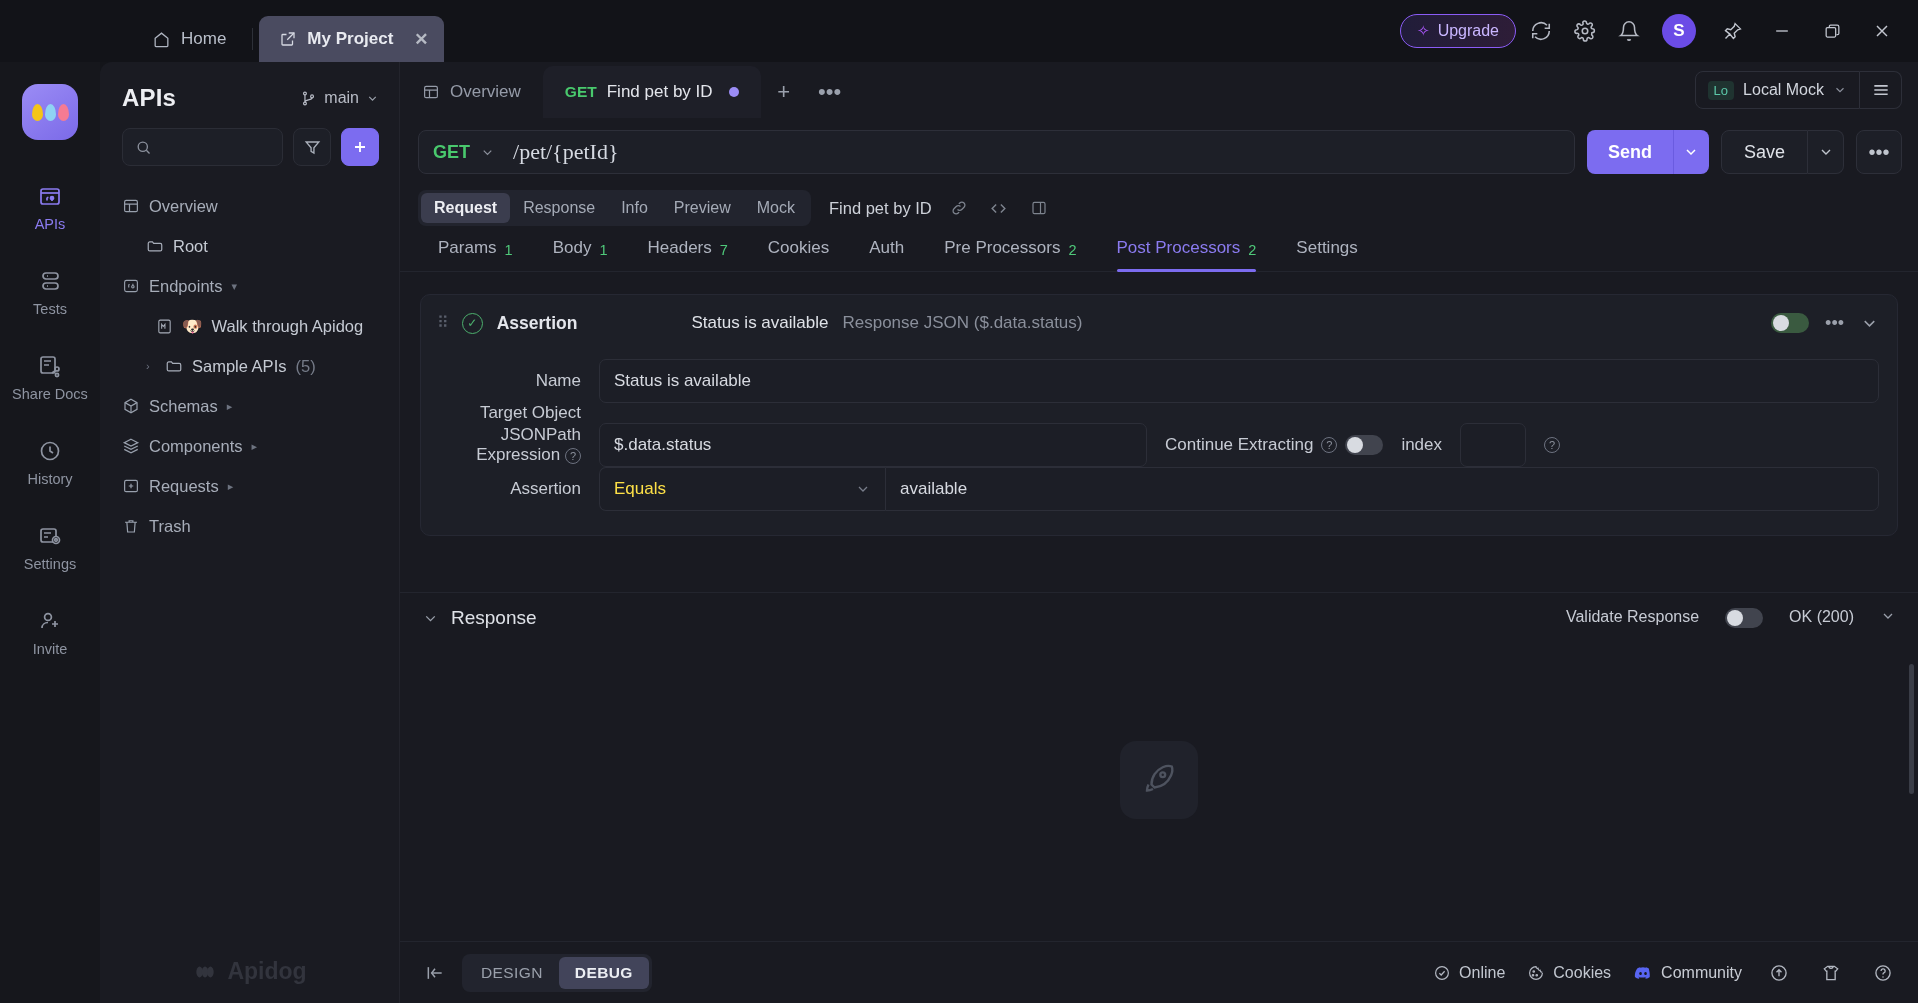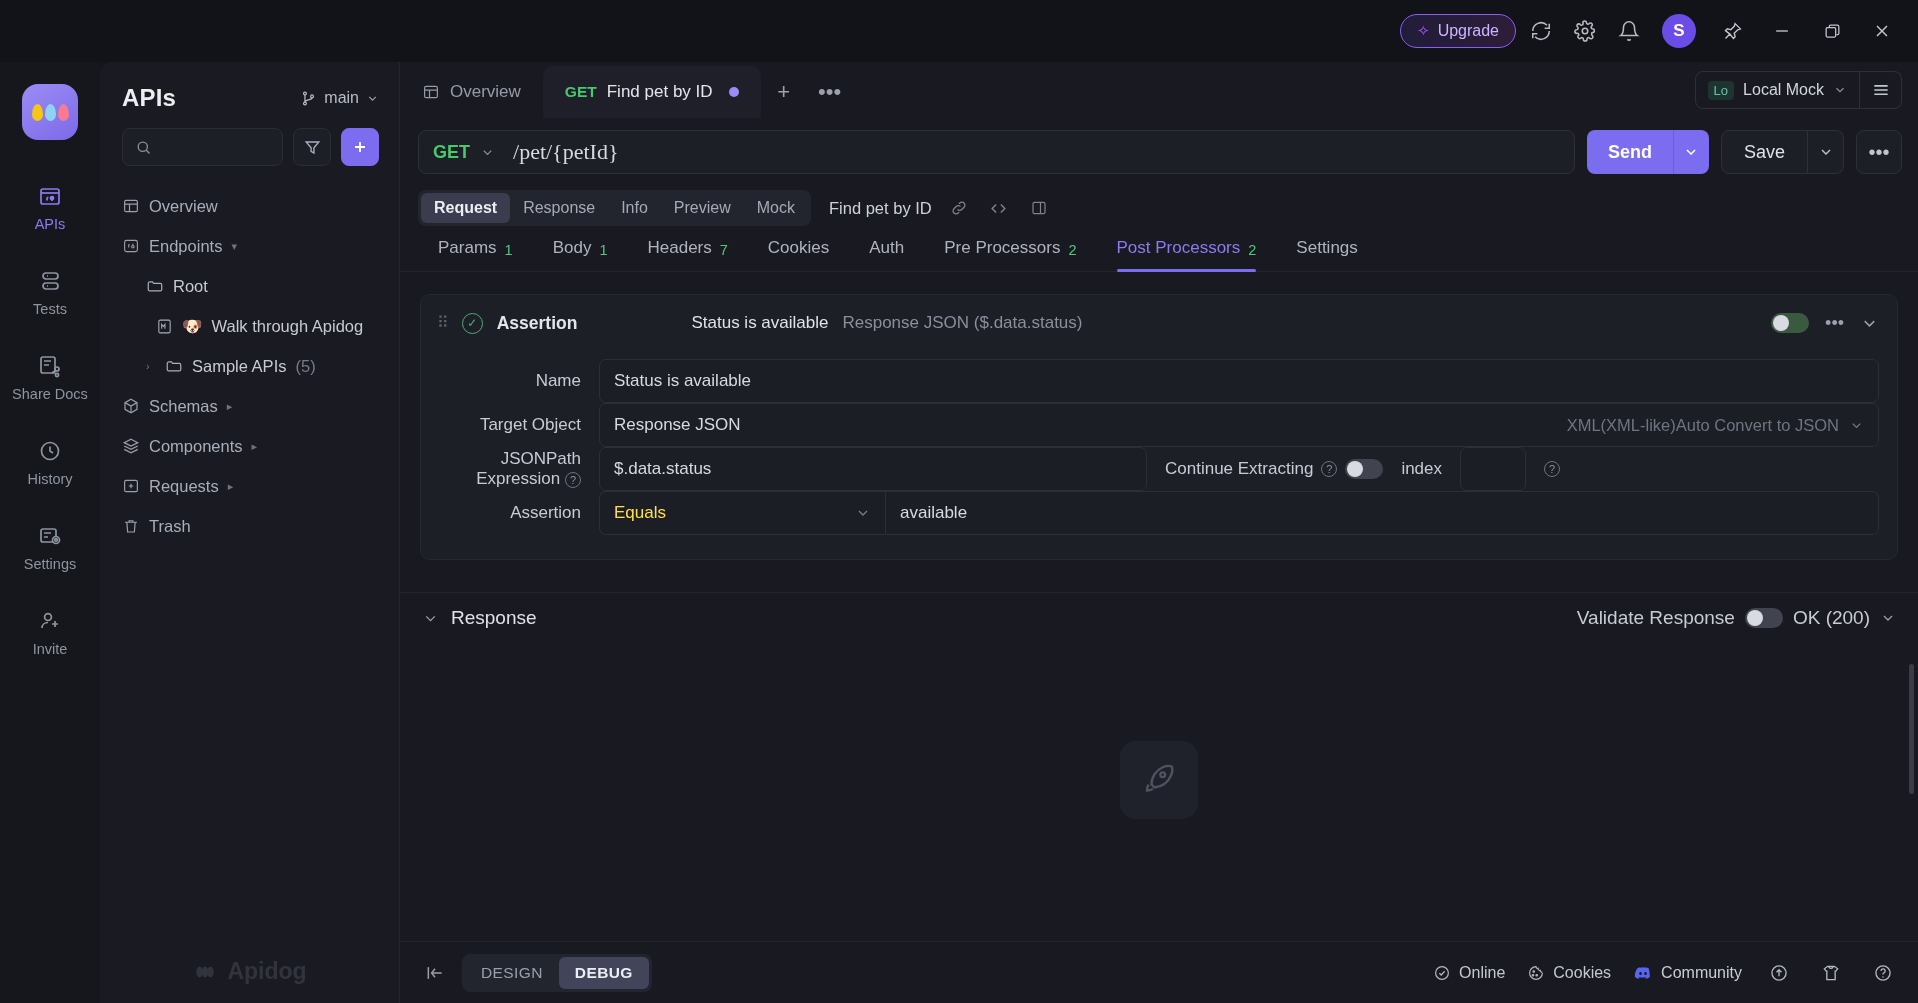--- a/index.html
+++ b/index.html
@@ -241,21 +241,21 @@
   }
   .idxbox { width: 66px; height: 44px; border: 1px solid #2c2e38; border-radius: 7px; background: #1c1e26; margin: 0 10px; }
 
   
   .respbar {
     display: flex; align-items: center; gap: 12px; padding: 0 22px; height: 52px;
     border-top: 1px solid #23252e;
   }
   .respbar .cv { color: #9aa0ab; font-size: 13px; }
   .resp-title { font-size: 19px; color: #dfe2e8; }
-  .resp-right { margin-left: auto; display: flex; align-items: center; gap: 10px; font-size: 19px; color: #c7cbd4; }
+  .resp-right { margin-left: auto; display: flex; gap: 26px; font-size: 16px; color: #c7cbd4; }
   .resp-body { flex: 1; min-height: 0; position: relative; background: #191a21; }
   .rocket {
     position: absolute; left: 50%; top: 46%; transform: translate(-50%,-50%);
     width: 78px; height: 78px; border-radius: 16px; background: #20222b;
     display: flex; align-items: center; justify-content: center; color: #4e535f; font-size: 34px;
   }
   .vscroll {
     position: absolute; right: 4px; top: 20px; width: 5px; height: 130px;
     background: #3a3d47; border-radius: 3px;
   }
@@ -275,20 +275,42 @@
   .discord { color: #5865f2; }
 
   svg { display: block; }
 </style>
 </head>
 <body>
 
 <div class="app">
 
   <div class="titlebar">
+    <div class="tb-tabs">
+      <div class="tb-tab home">
+        <span class="ic">
+          <svg width="19" height="19" viewBox="0 0 24 24" fill="none" stroke="#b0b6c2" stroke-width="1.6">
+              <path d="M4 10.5 12 4l8 6.5V20a1 1 0 0 1-1 1H5a1 1 0 0 1-1-1z"></path>
+            </svg>
+        </span>
+        <span>Home</span>
+      </div>
+      <div class="tb-sep"></div>
+      <div class="tb-tab active">
+        <span class="ic">
+          <svg width="18" height="18" viewBox="0 0 24 24" fill="none" stroke="#d6d9e2" stroke-width="1.7">
+              <path d="M13 4h7v7"></path>
+              <path d="M20 4 11 13"></path>
+              <path d="M18 14v5a1 1 0 0 1-1 1H5a1 1 0 0 1-1-1V7a1 1 0 0 1 1-1h5"></path>
+            </svg>
+        </span>
+        <span>My Project</span>
+        <span class="closex">✕</span>
+      </div>
+    </div>
     <div class="tb-right">
       <div class="upgrade-btn">
         <span class="g">✧</span>
         <span>Upgrade</span>
       </div>
       <div class="ticon">
         <svg width="22" height="22" viewBox="0 0 24 24" fill="none" stroke="#b6bac4" stroke-width="1.7">
             <path d="M21 12a9 9 0 0 1-15.5 6.2"></path>
             <path d="M3 12a9 9 0 0 1 15.5-6.2"></path>
             <path d="M3 20v-5h5"></path>
@@ -458,40 +480,40 @@
         <div class="tnode lvl1">
           <span>
             <svg width="18" height="18" viewBox="0 0 24 24" fill="none" stroke="#98a0ad" stroke-width="1.6">
                 <rect x="3.5" y="4.5" width="17" height="15" rx="2"></rect>
                 <path d="M3.5 9.5h17M10 9.5v10"></path>
               </svg>
           </span>
           <span>Overview</span>
         </div>
 
+        <div class="tnode lvl2 bold">
+          <span>
+            <svg width="18" height="18" viewBox="0 0 24 24" fill="none" stroke="#a8aeba" stroke-width="1.6">
+                <path d="M3 8.5a2 2 0 0 1 2-2h3.6l1.6 2H19a2 2 0 0 1 2 2v6a2 2 0 0 1-2 2H5a2 2 0 0 1-2-2z"></path>
+              </svg>
+          </span>
+          <span>Root</span>
+        </div>
+
         <div class="tnode lvl1">
           <span>
             <svg width="18" height="18" viewBox="0 0 24 24" fill="none" stroke="#98a0ad" stroke-width="1.5">
                 <rect x="3.5" y="4.5" width="17" height="15" rx="2.5"></rect>
                 <path d="M9 10v4M9 10h1.2"></path>
                 <circle cx="14.5" cy="13" r="1.6"></circle>
                 <path d="M14.5 9v2.4"></path>
               </svg>
           </span>
           <span>Endpoints</span>
           <span class="caret">▾</span>
-        </div>
-
-        <div class="tnode lvl2 bold">
-          <span>
-            <svg width="18" height="18" viewBox="0 0 24 24" fill="none" stroke="#a8aeba" stroke-width="1.6">
-                <path d="M3 8.5a2 2 0 0 1 2-2h3.6l1.6 2H19a2 2 0 0 1 2 2v6a2 2 0 0 1-2 2H5a2 2 0 0 1-2-2z"></path>
-              </svg>
-          </span>
-          <span>Root</span>
         </div>
 
         <div class="tnode lvl3 bold">
           <span>
             <svg width="17" height="17" viewBox="0 0 24 24" fill="none" stroke="#a8aeba" stroke-width="1.5">
                 <rect x="4" y="3" width="16" height="18" rx="2"></rect>
                 <path d="M8 15V9l2.3 3L12.6 9v6"></path>
               </svg>
           </span>
           <span>🐶</span>
@@ -718,31 +740,20 @@
           <div class="form">
             <div class="frow">
               <div class="flabel">Name</div>
               <div class="finput">
                 <span>Status is available</span>
               </div>
             </div>
 
             <div class="frow">
               <div class="flabel">Target Object</div>
-              <div class="finput">
-                <span>Response JSON</span>
-                <span class="suffix">
-                  <span>XML(XML-like)Auto Convert to JSON</span>
-                  <span>
-                    <svg width="15" height="15" viewBox="0 0 24 24" fill="none" stroke="#787d8a" stroke-width="1.9">
-                        <path d="M6 9l6 6 6-6"></path>
-                      </svg>
-                  </span>
-                </span>
-              </div>
             </div>
 
             <div class="frow">
               <div class="flabel">
                 <span>JSONPath Expression</span>
                 <span class="q">?</span>
               </div>
               <div class="finput fshort">
                 <span>$.data.status</span>
               </div>

